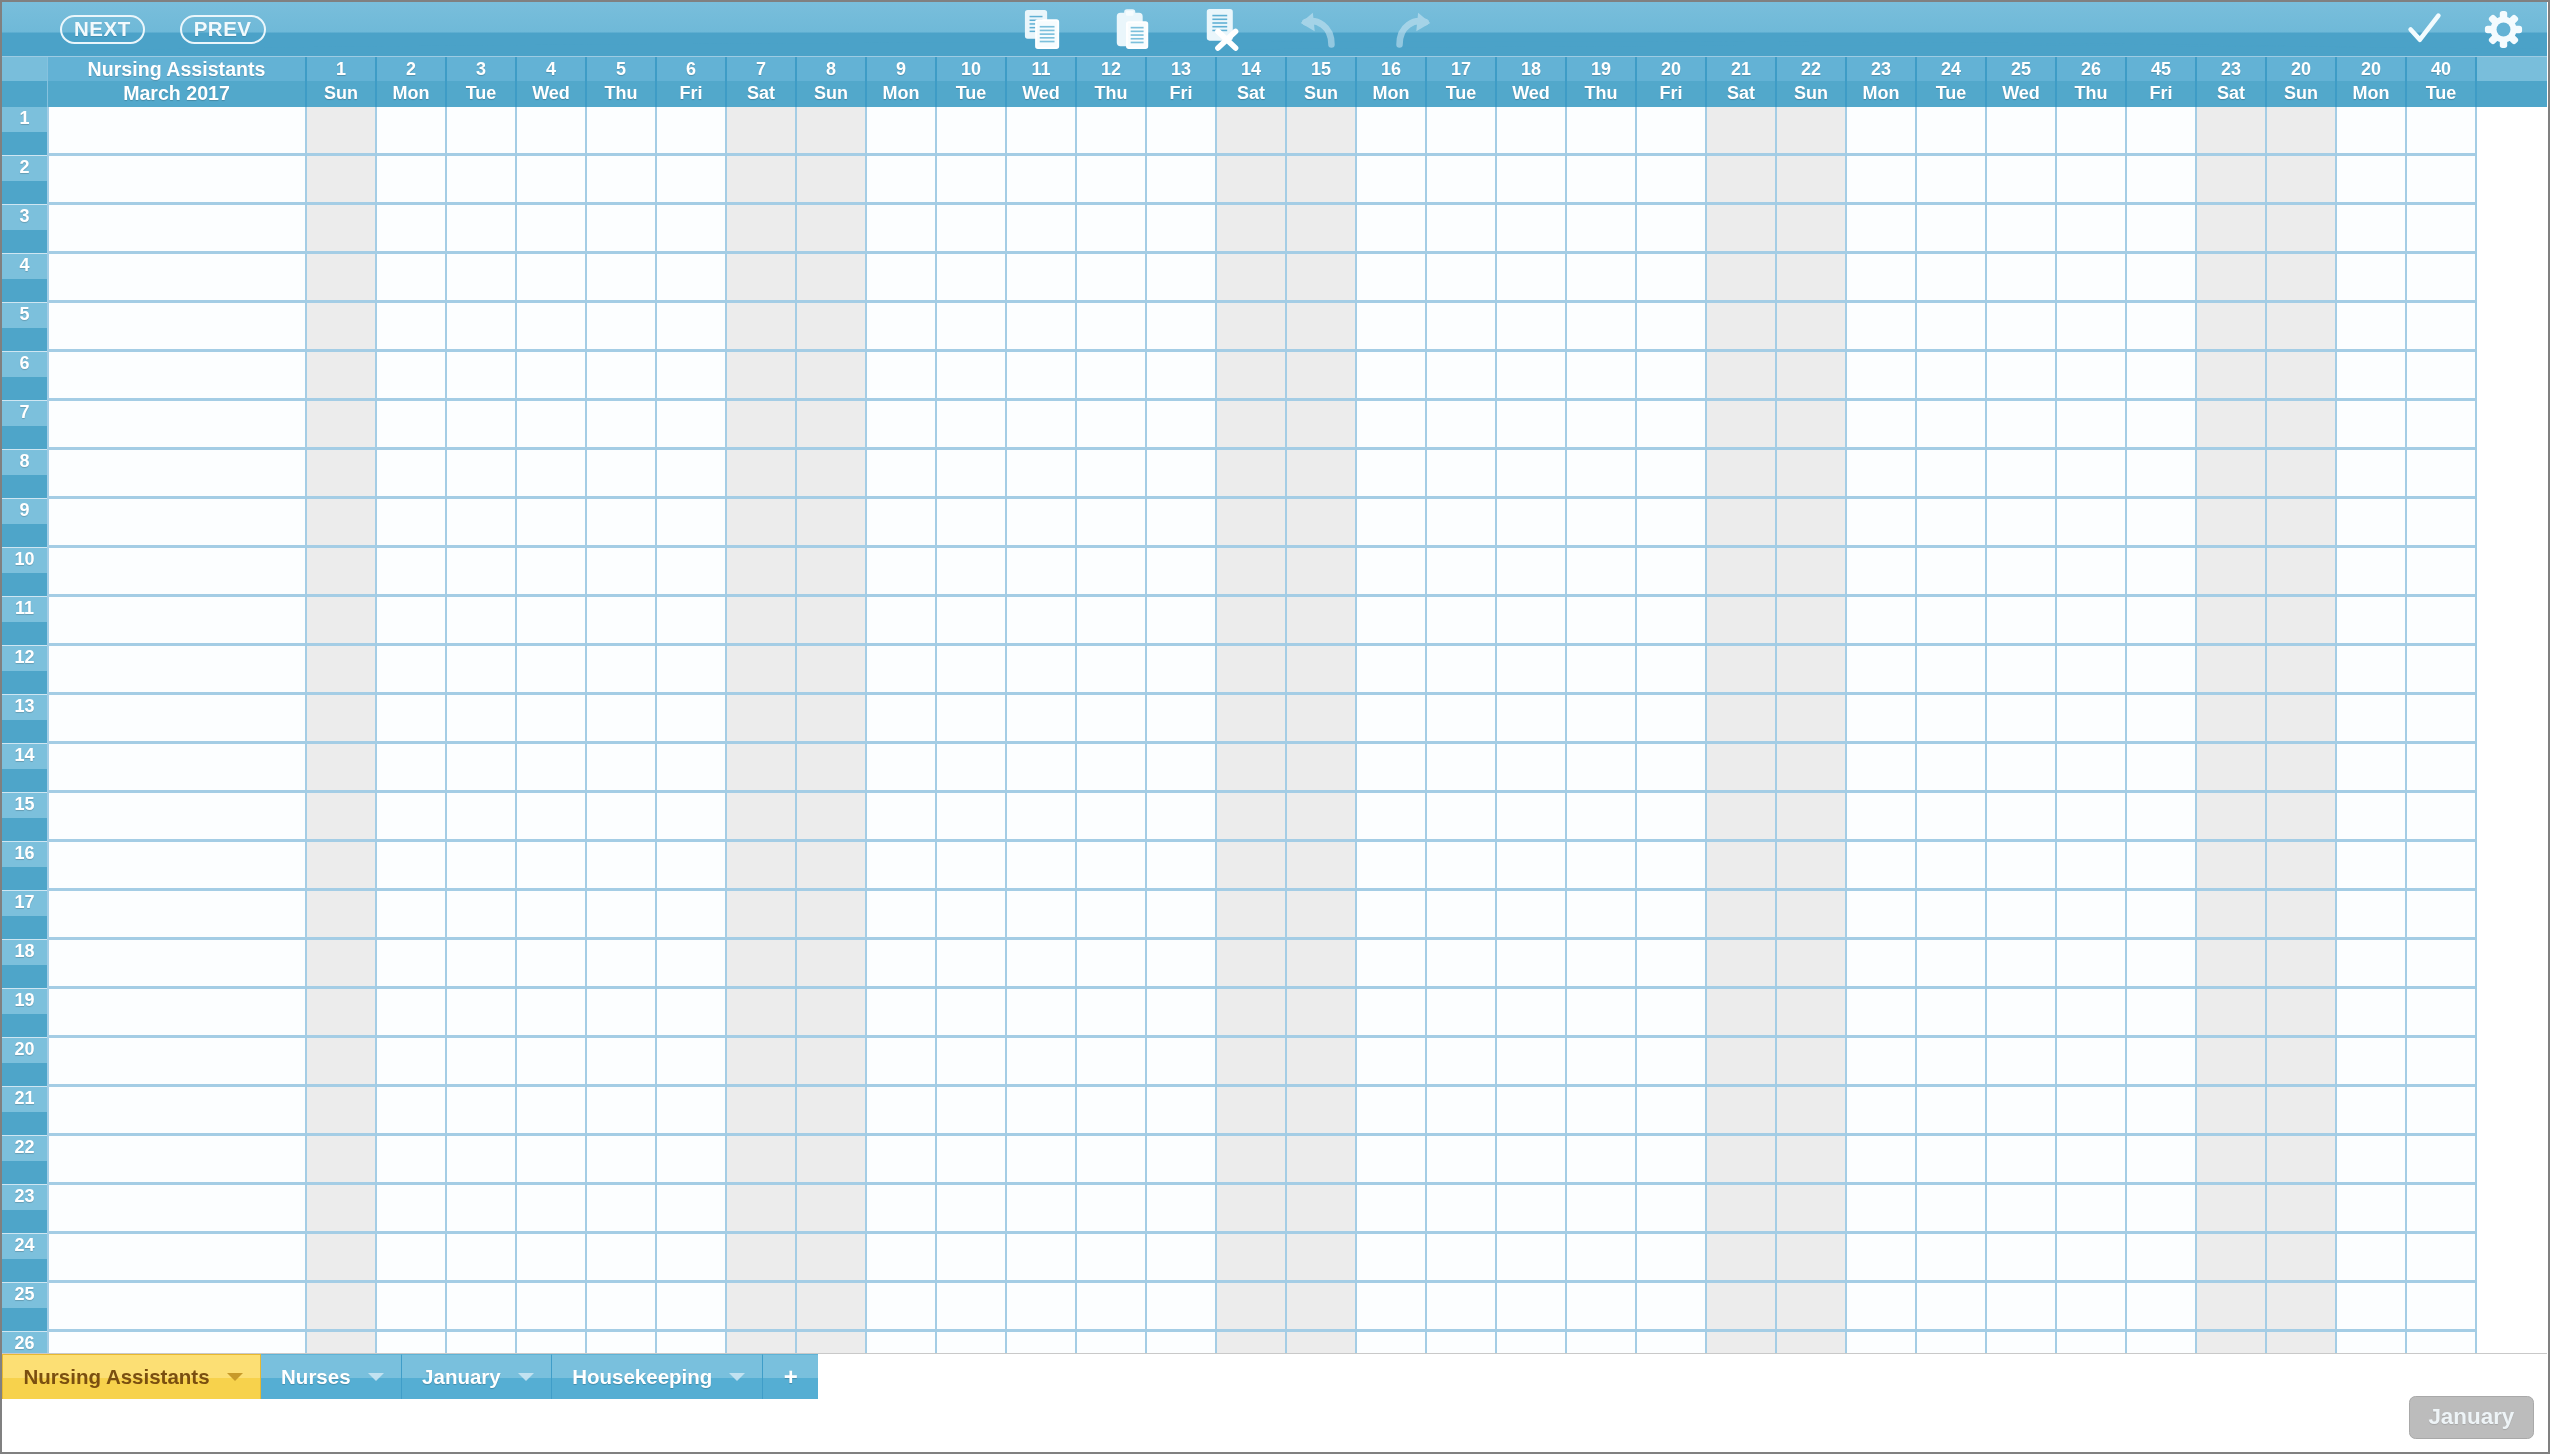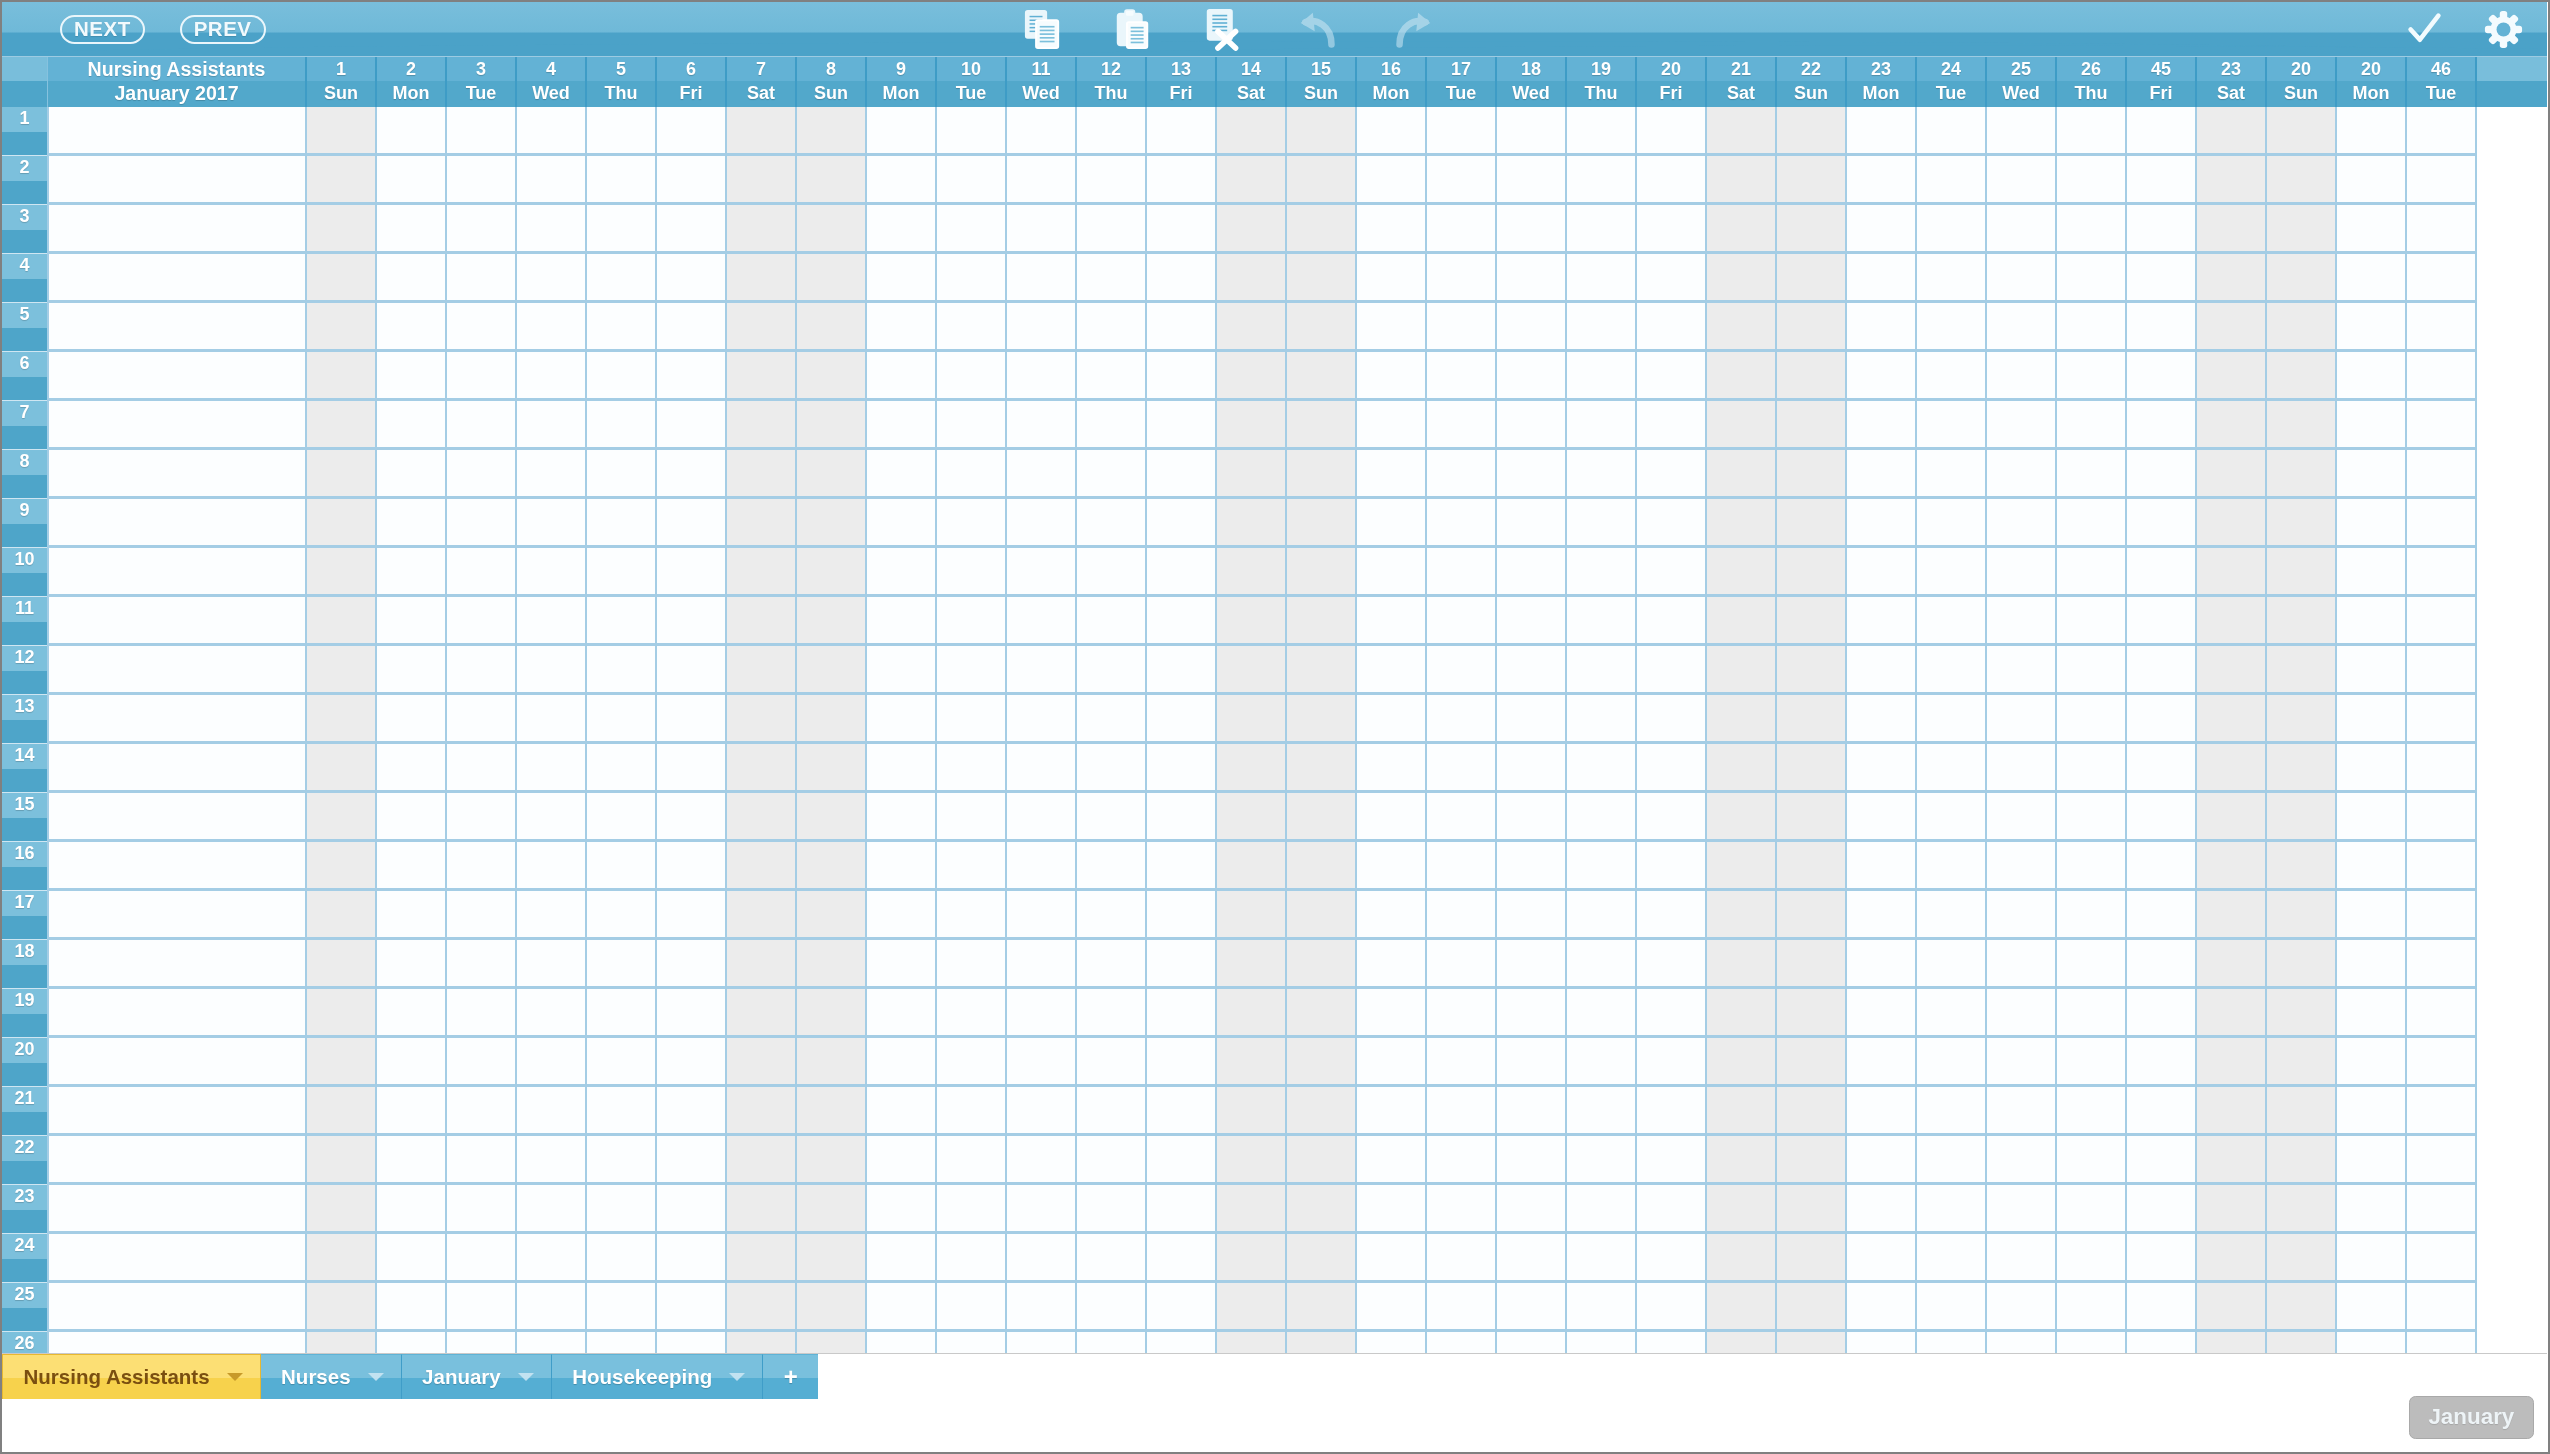--- a/index.html
+++ b/index.html
@@ -383,21 +383,21 @@
         </svg>
       </span>
     </div>
   </div>
 
   <div class="grid-wrap">
     <div class="ghead">
       <div class="gutter-head"></div>
       <div class="name-head">
         <div class="l1">Nursing Assistants</div>
-        <div class="l2">January 2017</div>
+        <div class="l2">March 2017</div>
       </div>
       <div id="day-headers" style="display:contents"><div class="daycol-head" style="width: 70px; flex-basis: 70px;">
             <div class="l1">1</div>
             <div class="l2">Sun</div>
           </div><div class="daycol-head" style="width: 70px; flex-basis: 70px;">
             <div class="l1">2</div>
             <div class="l2">Mon</div>
           </div><div class="daycol-head" style="width: 70px; flex-basis: 70px;">
             <div class="l1">3</div>
             <div class="l2">Tue</div>
@@ -476,21 +476,21 @@
           </div><div class="daycol-head" style="width: 70px; flex-basis: 70px;">
             <div class="l1">23</div>
             <div class="l2">Sat</div>
           </div><div class="daycol-head" style="width: 70px; flex-basis: 70px;">
             <div class="l1">20</div>
             <div class="l2">Sun</div>
           </div><div class="daycol-head" style="width: 70px; flex-basis: 70px;">
             <div class="l1">20</div>
             <div class="l2">Mon</div>
           </div><div class="daycol-head" style="width: 70px; flex-basis: 70px;">
-            <div class="l1">46</div>
+            <div class="l1">40</div>
             <div class="l2">Tue</div>
           </div></div>
       <div class="filler-head"></div>
     </div>
     <div class="gbody" id="grid-body">
         <div class="grow">
           <div class="gutter-cell">1</div>
           <div class="name-cell"></div>
           <div class="day-cell weekend" style="width: 70px; flex-basis: 70px;"></div>
           <div class="day-cell" style="width: 70px; flex-basis: 70px;"></div>

